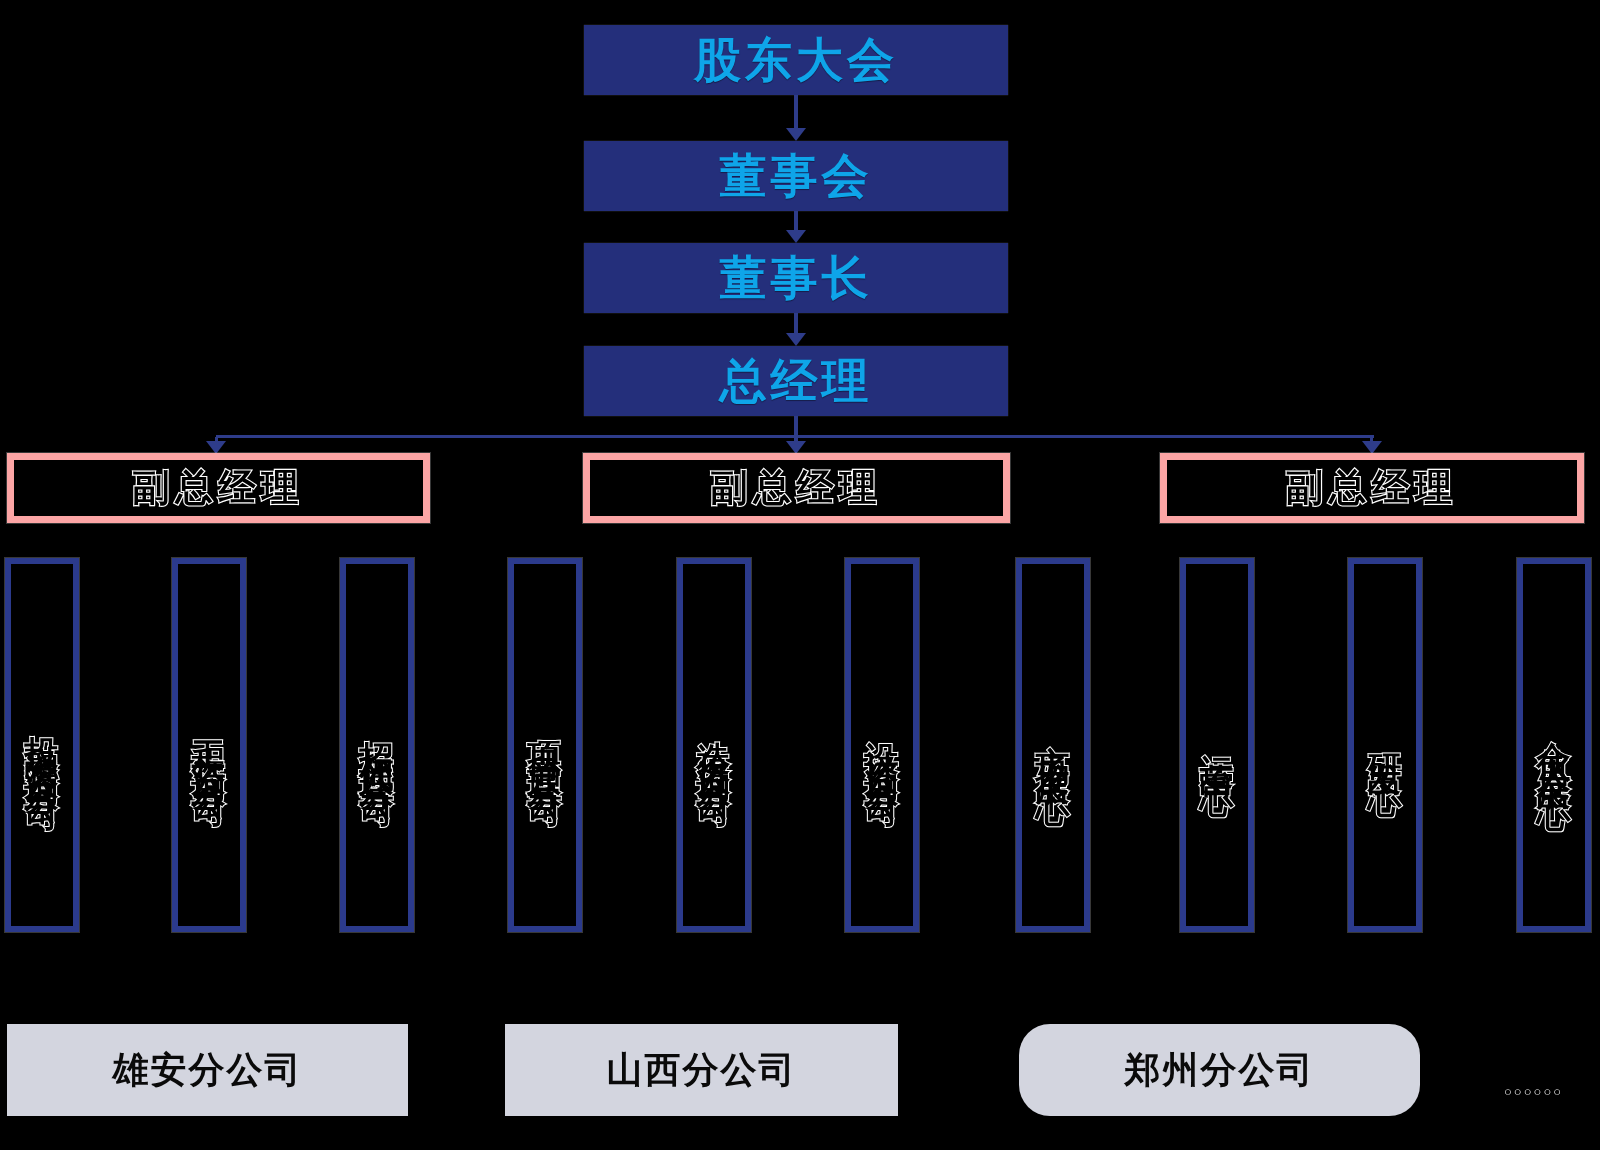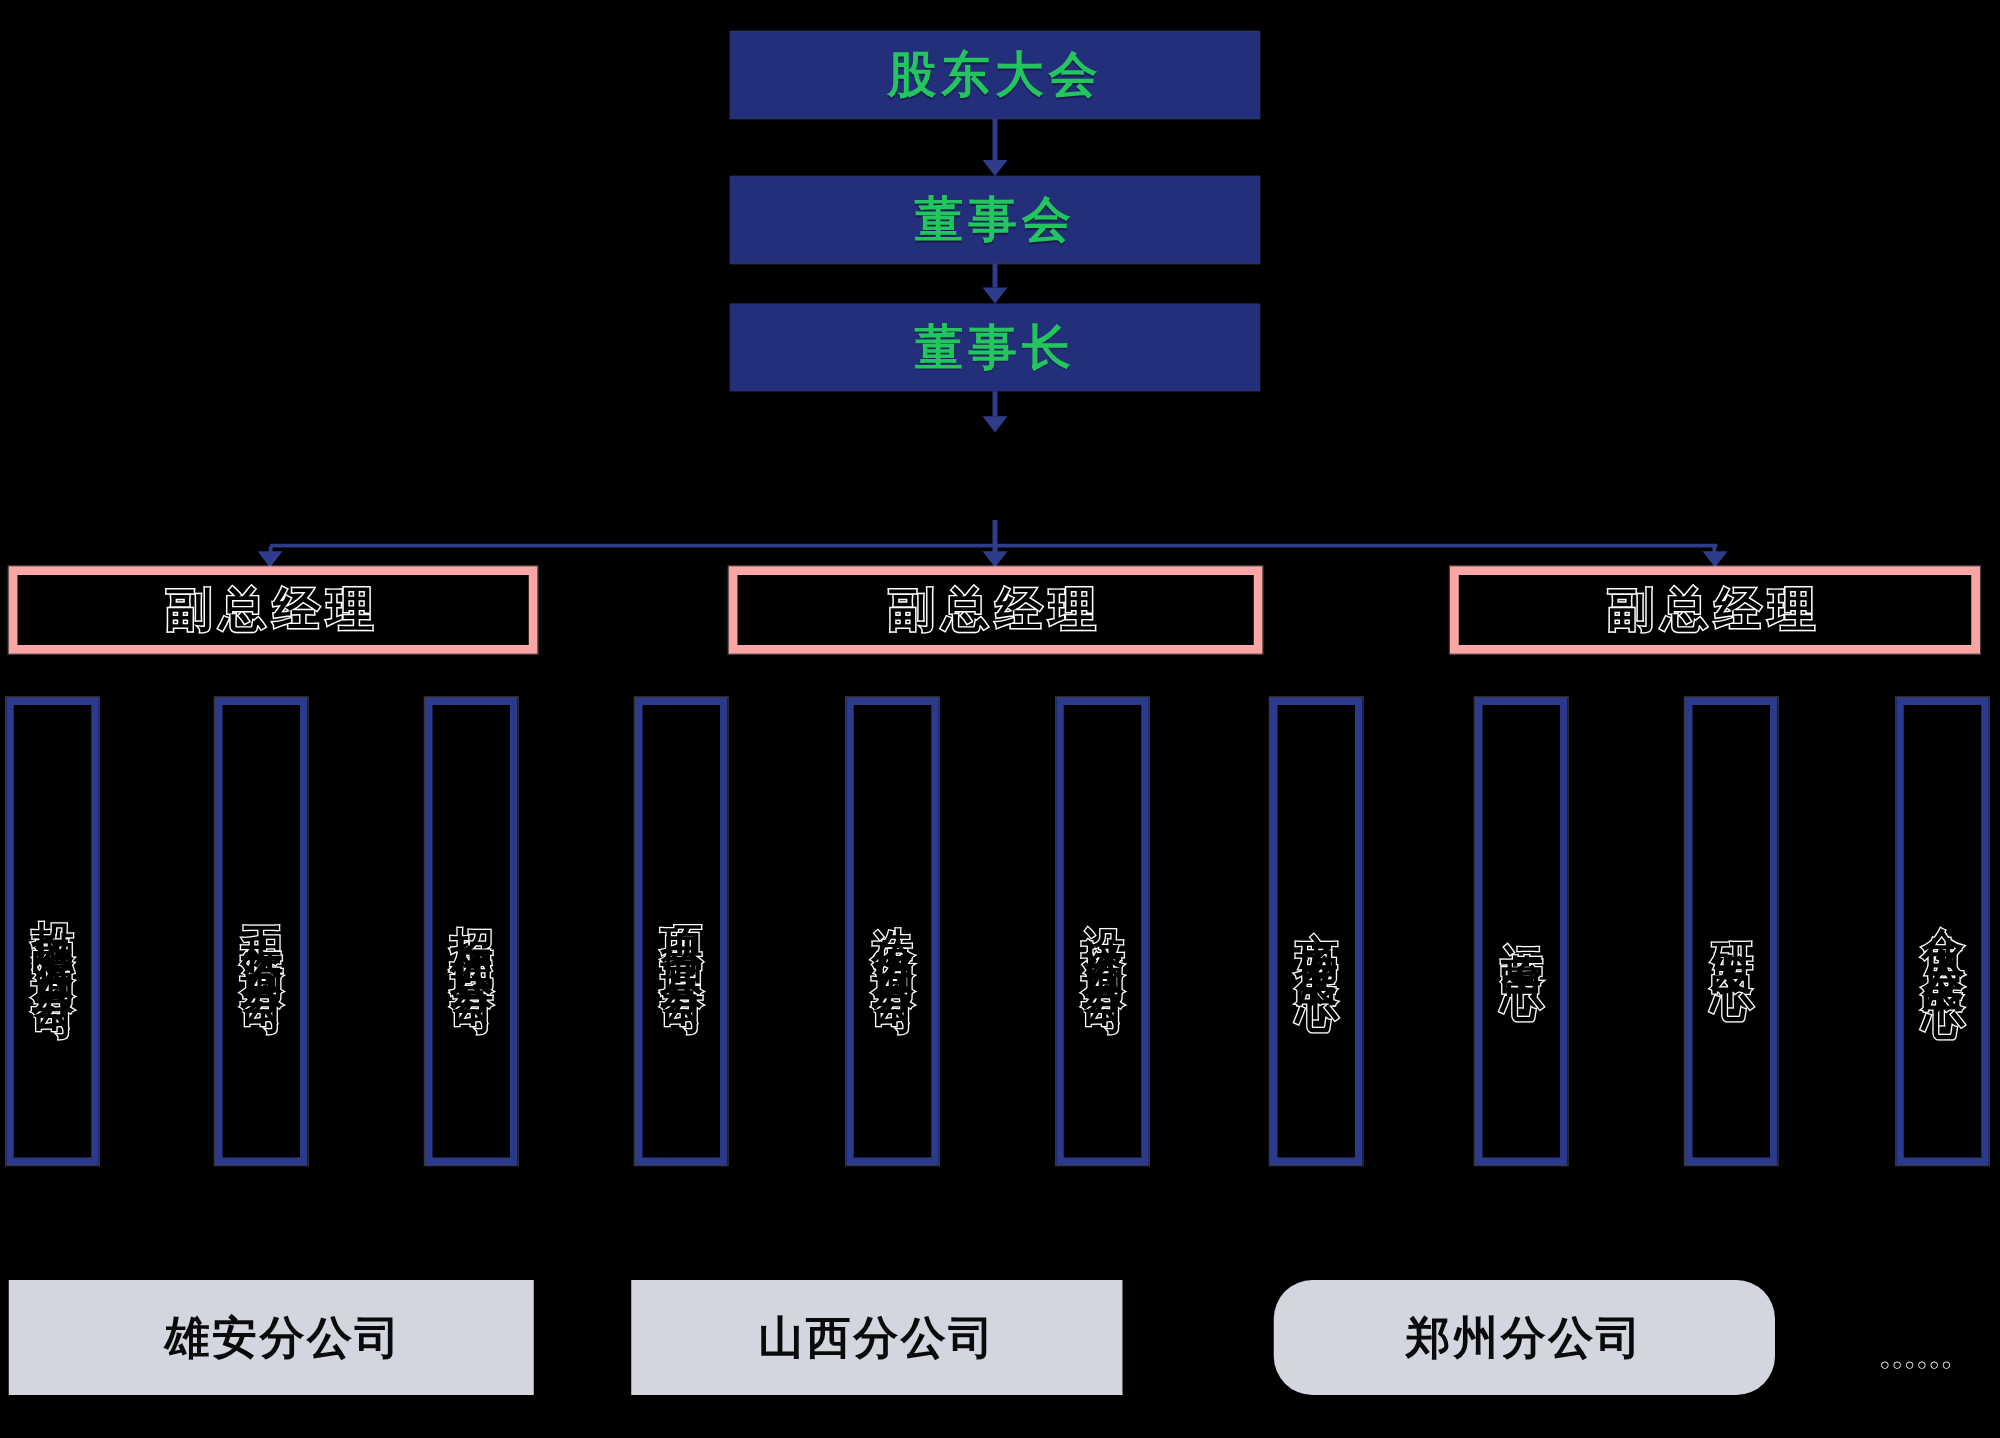--- a/index.html
+++ b/index.html
@@ -7,21 +7,21 @@
     position:relative;width:1600px;height:1150px;background:#000;overflow:hidden;
     font-family:"Liberation Sans","DejaVu Sans",sans-serif;
   }
   
   .chain-box{
     position:absolute;width:424px;height:70px;background:#242F7B;
     display:flex;align-items:center;justify-content:center;
     box-shadow:0 0 1px rgba(255,255,255,.35);
   }
   .chain-box span{
-    color:#22c55e;font-size:39px;font-weight:700;letter-spacing:4px;white-space:nowrap;
+    color:#0ea5e9;font-size:47px;font-weight:700;letter-spacing:4px;white-space:nowrap;
     text-shadow:0 1px 1px rgba(0,0,0,.4);
   }
   
   .vline{position:absolute;width:4px;background:#2E3C8A;}
   .hline{position:absolute;height:3px;background:#2E3C8A;}
   .arrow-down{
     position:absolute;width:0;height:0;
     border-left:10px solid transparent;border-right:10px solid transparent;
     border-top:13px solid #2E3C8A;
   }
@@ -69,20 +69,23 @@
 <div class="stage">
 
   <div class="chain-box" style="left:584px;top:25px;">
     <span>股东大会</span>
   </div>
   <div class="chain-box" style="left:584px;top:243px;">
     <span>董事长</span>
   </div>
   <div class="chain-box" style="left:584px;top:141px;">
     <span>董事会</span>
+  </div>
+  <div class="chain-box" style="left:584px;top:346px;">
+    <span>总经理</span>
   </div>
 
   <div class="vline" style="left:794px;top:95px;height:33px;"></div>
   <div class="arrow-down" style="left:786px;top:128px;"></div>
 
   <div class="vline" style="left:794px;top:211px;height:19px;"></div>
   <div class="arrow-down" style="left:786px;top:230px;"></div>
 
   <div class="vline" style="left:794px;top:313px;height:20px;"></div>
   <div class="arrow-down" style="left:786px;top:333px;"></div>
@@ -135,21 +138,21 @@
   <div class="col" style="left:1180px;">
     <span class="outline-text">运营中心</span>
   </div>
   <div class="col" style="left:1348px;">
     <span class="outline-text">研发中心</span>
   </div>
   <div class="col" style="left:1517px;">
     <span class="outline-text">合伙人发展中心</span>
   </div>
 
-  <div class="branch" style="left:7px;width:401px;padding-left:19px;">
+  <div class="branch" style="left:7px;width:401px;">
     <span>雄安分公司</span>
   </div>
   <div class="branch" style="left:505px;width:393px;">
     <span>山西分公司</span>
   </div>
   <div class="branch" style="left:1019px;width:401px;border-radius:31px;">
     <span>郑州分公司</span>
   </div>
 
   <div class="dots" style="left:1504px;top:1084px;">○○○○○○</div>

